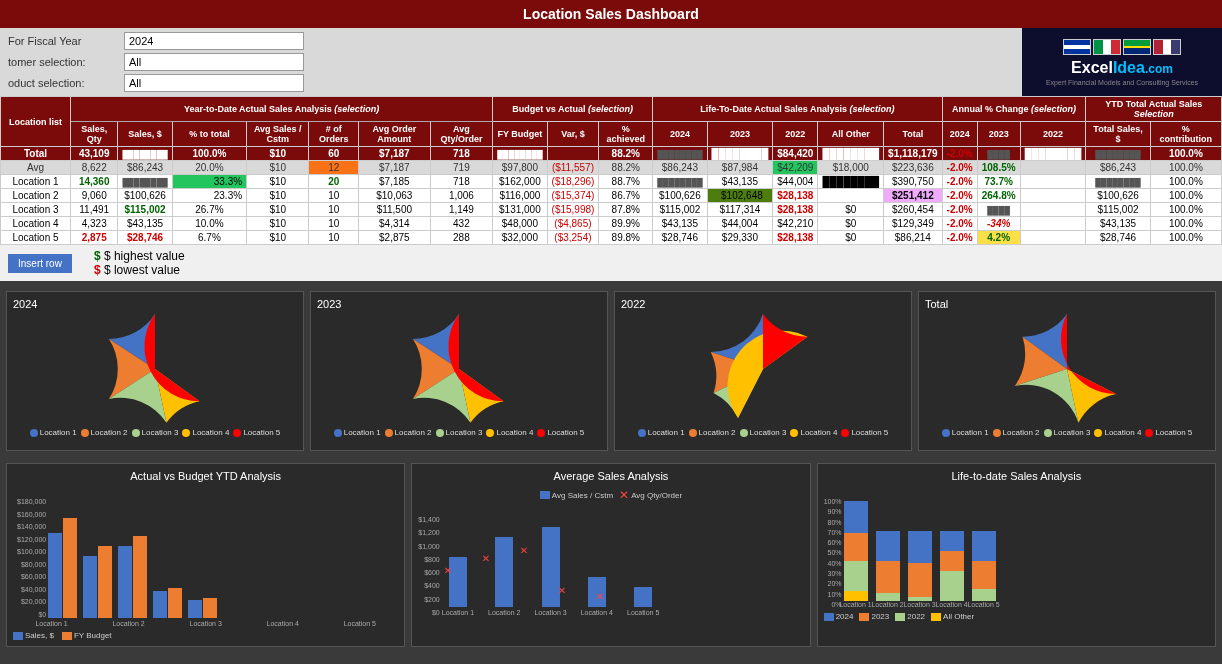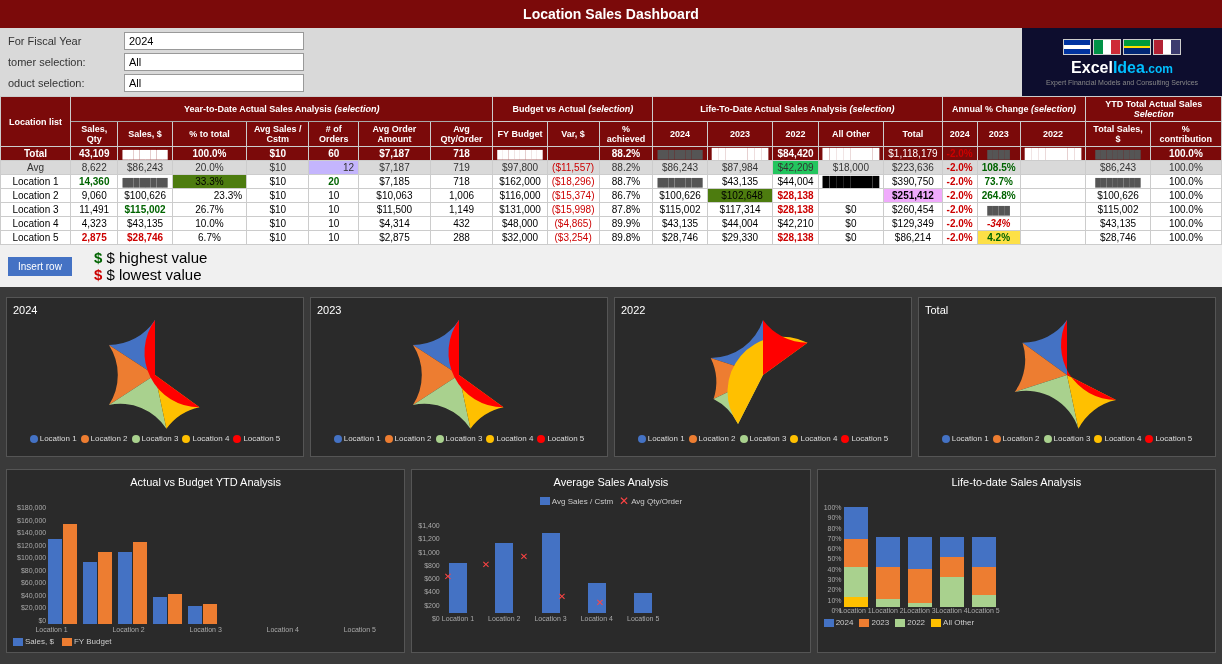--- a/index.html
+++ b/index.html
@@ -57,21 +57,21 @@
 
     .insert-row-btn {
       background: #4472c4;
       color: white;
       border: none;
       padding: 4px 10px;
       font-size: 10px;
       cursor: pointer;
       margin: 4px;
     }
-    .legend-area { padding: 2px 8px; font-size: 15px; }
+    .legend-area { padding: 2px 8px; font-size: 12px; }
     .legend-green { color: #006400; font-weight: bold; }
     .legend-red { color: #cc0000; font-weight: bold; }
 
     
     .charts-row {
       display: flex;
       background: #3a3a3a;
       padding: 6px;
       gap: 6px;
       margin-top: 4px;
@@ -226,55 +226,55 @@
             <td style="background:#7b0a0a;color:white;font-weight:bold;">60</td>
             <td style="background:#7b0a0a;color:white;font-weight:bold;">$7,187</td>
             <td style="background:#7b0a0a;color:white;font-weight:bold;">718</td>
             <td style="background:#7b0a0a;color:white;font-weight:bold;"><span style="font-size:8px;">████████</span></td>
             <td style="background:#7b0a0a;color:white;font-weight:bold;"></td>
             <td style="background:#7b0a0a;color:white;font-weight:bold;">88.2%</td>
             <td style="background:#7b0a0a;color:white;font-weight:bold;"><span style="font-size:8px;color:#555;">████████</span></td>
             <td style="background:#7b0a0a;color:white;font-weight:bold;">████████</td>
             <td style="background:#7b0a0a;color:white;font-weight:bold;">$84,420</td>
             <td style="background:#7b0a0a;color:white;font-weight:bold;">████████</td>
-            <td style="background:#7b0a0a;color:white;font-weight:normal;">$1,118,179</td>
+            <td style="background:#7b0a0a;color:white;font-weight:bold;">$1,118,179</td>
             <td style="background:#7b0a0a;color:white;font-weight:bold;color:#cc0000;font-weight:bold;">-2.0%</td>
             <td style="background:#7b0a0a;color:white;font-weight:bold;color:#006400;font-weight:bold;"><span style="font-size:8px;color:#555;">████</span></td>
             <td style="background:#7b0a0a;color:white;font-weight:bold;">████████</td>
             <td style="background:#7b0a0a;color:white;font-weight:bold;"><span style="font-size:8px;color:#555;">████████</span></td>
             <td style="background:#7b0a0a;color:white;font-weight:bold;">100.0%</td>
           </tr>
           <tr>
             <td style="background:#d9d9d9;color:#333;">Avg</td>
             <td style="background:#d9d9d9;color:#333;">8,622</td>
             <td style="background:#d9d9d9;color:#333;"><span style="">$86,243</span></td>
             <td style="background:#d9d9d9;color:#333;">20.0%</td>
             <td style="background:#d9d9d9;color:#333;">$10</td>
-            <td style="background:#c4b5fd;color:#333;text-align:right;">12</td>
+            <td style="background:#f97316;color:#333;">12</td>
             <td style="background:#d9d9d9;color:#333;">$7,187</td>
             <td style="background:#d9d9d9;color:#333;">719</td>
             <td style="background:#d9d9d9;color:#333;">$97,800</td>
             <td style="background:#d9d9d9;color:#333;color:#cc0000;">($11,557)</td>
             <td style="background:#d9d9d9;color:#333;">88.2%</td>
             <td style="background:#d9d9d9;color:#333;">$86,243</td>
             <td style="background:#d9d9d9;color:#333;">$87,984</td>
             <td style="background:#22c55e;color:#333;">$42,209</td>
             <td style="background:#d9d9d9;color:#333;">$18,000</td>
             <td style="background:#d9d9d9;color:#333;">$223,636</td>
             <td style="background:#d9d9d9;color:#333;color:#cc0000;font-weight:bold;">-2.0%</td>
             <td style="background:#d9d9d9;color:#333;color:#006400;font-weight:bold;">108.5%</td>
             <td style="background:#d9d9d9;color:#333;"></td>
             <td style="background:#d9d9d9;color:#333;">$86,243</td>
             <td style="background:#d9d9d9;color:#333;">100.0%</td>
           </tr>
           <tr>
             <td style="background:white;">Location 1</td>
             <td style="background:white;color:#006400;font-weight:bold;">14,360</td>
             <td style="background:white;"><span style="color:#555;font-size:8px;">████████</span></td>
-            <td style="background:#4d7c0f;">33.3%</td>
+            <td style="background:#22c55e;text-align:right;">33.3%</td>
             <td style="background:white;">$10</td>
             <td style="background:white;color:#006400;font-weight:bold;">20</td>
             <td style="background:white;">$7,185</td>
             <td style="background:white;">718</td>
             <td style="background:white;">$162,000</td>
             <td style="background:white;color:#cc0000;">($18,296)</td>
             <td style="background:white;">88.7%</td>
             <td style="background:white;"><span style="font-size:8px;color:#555;">████████</span></td>
             <td style="background:white;">$43,135</td>
             <td style="background:white;">$44,004</td>

